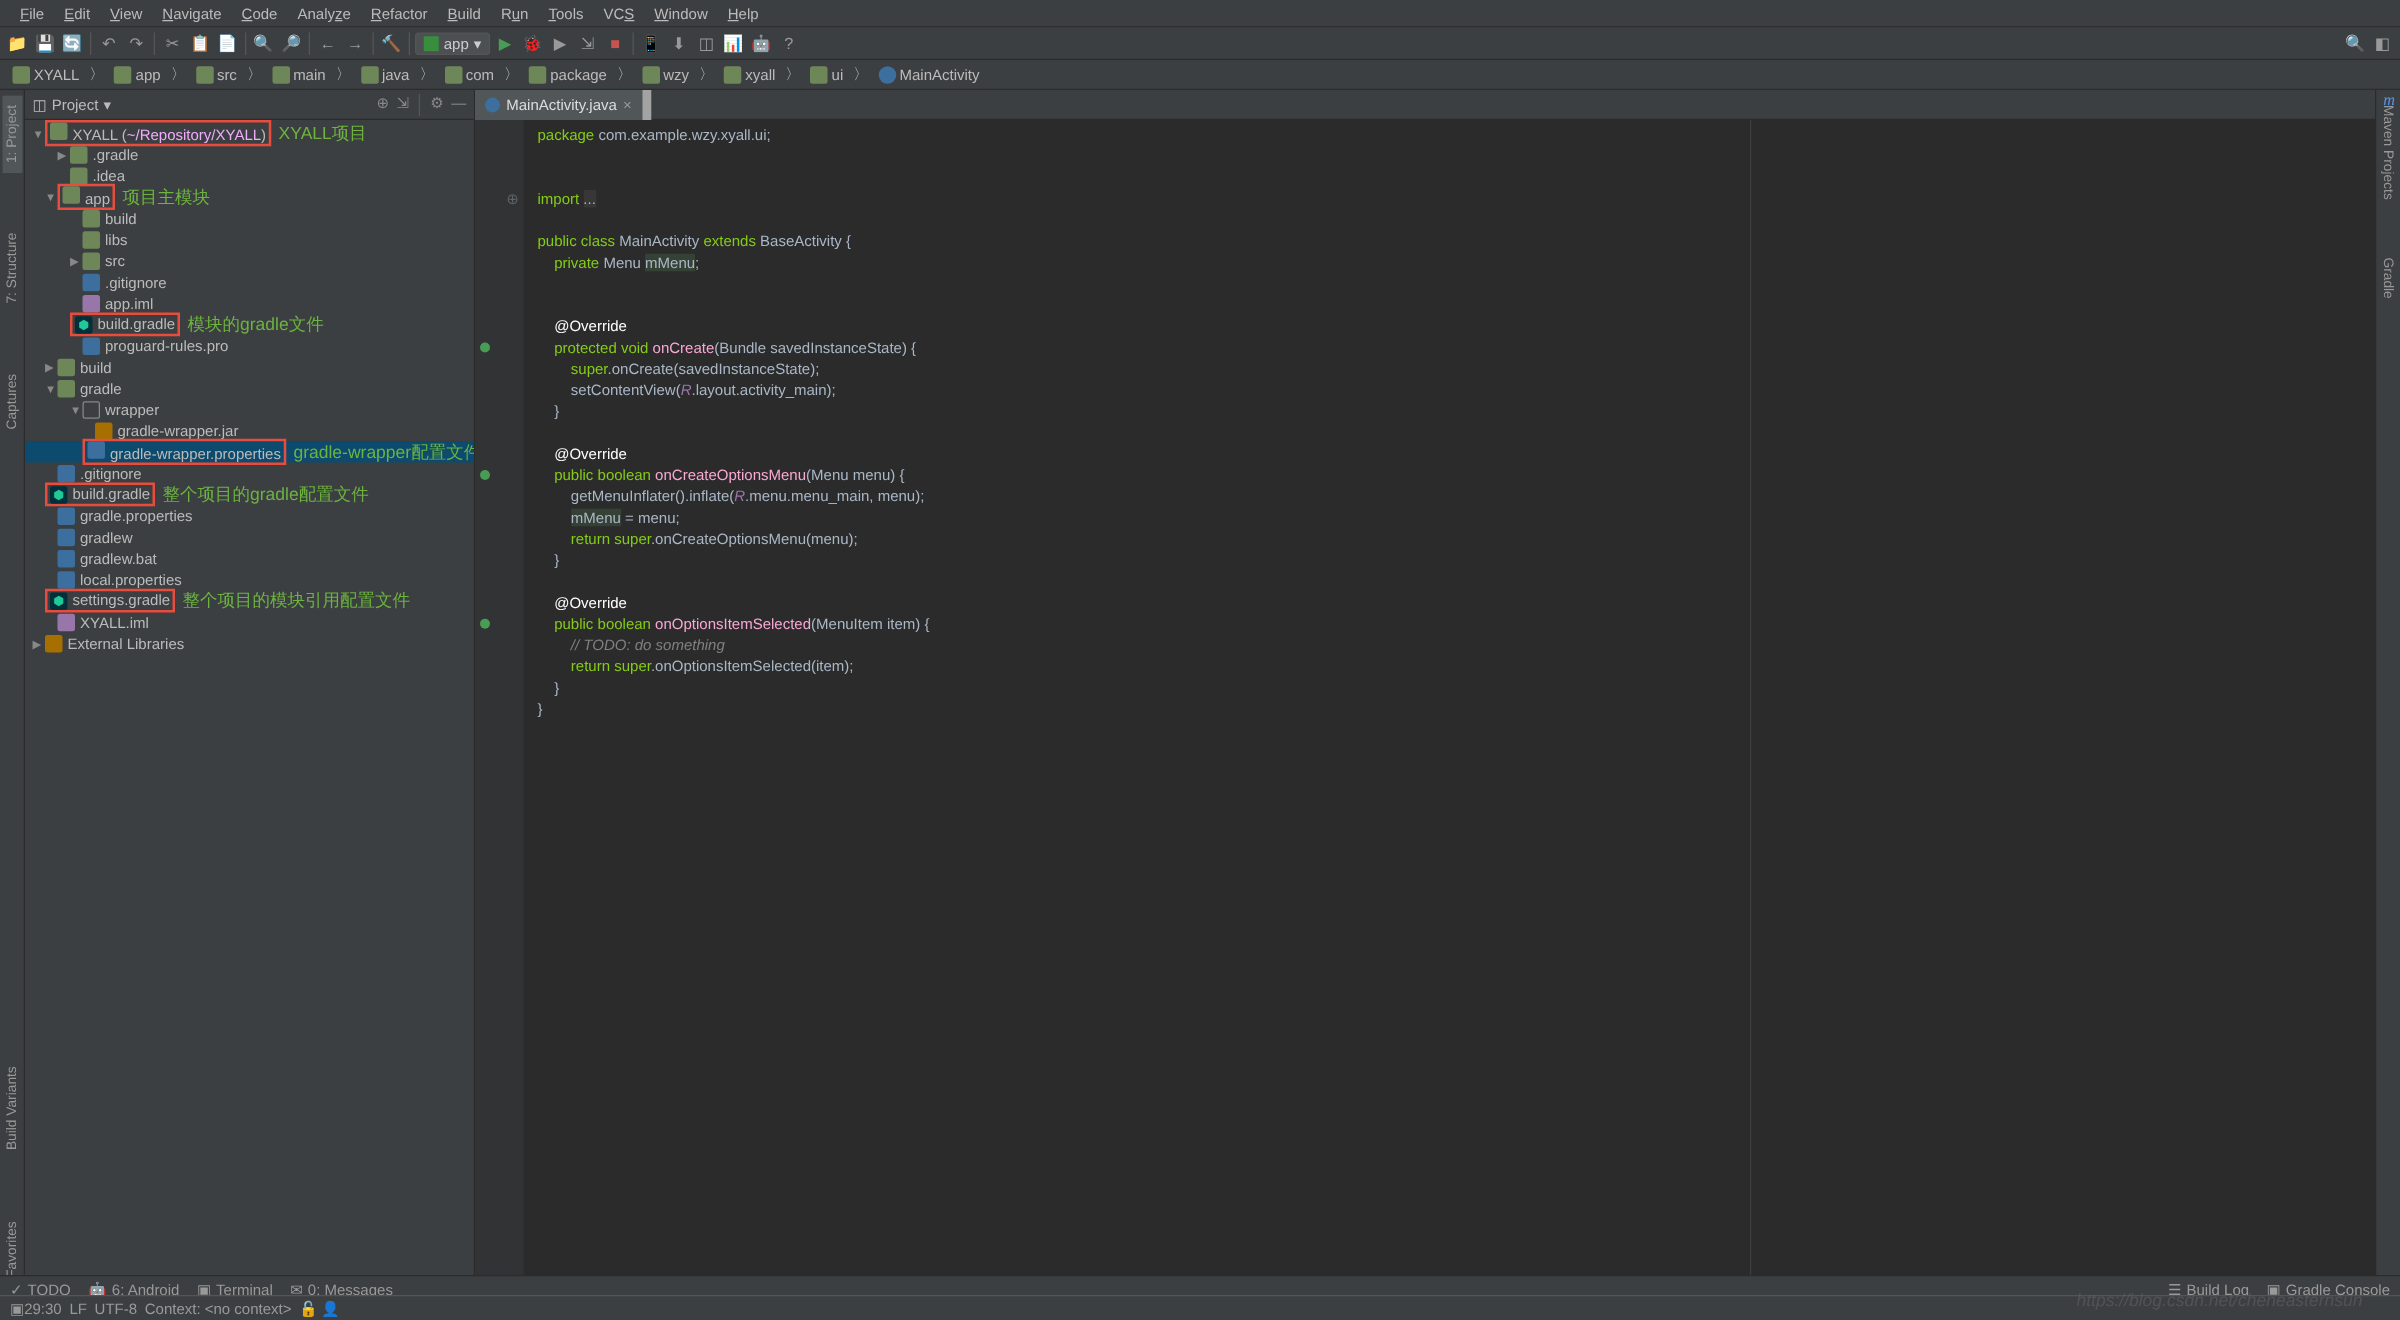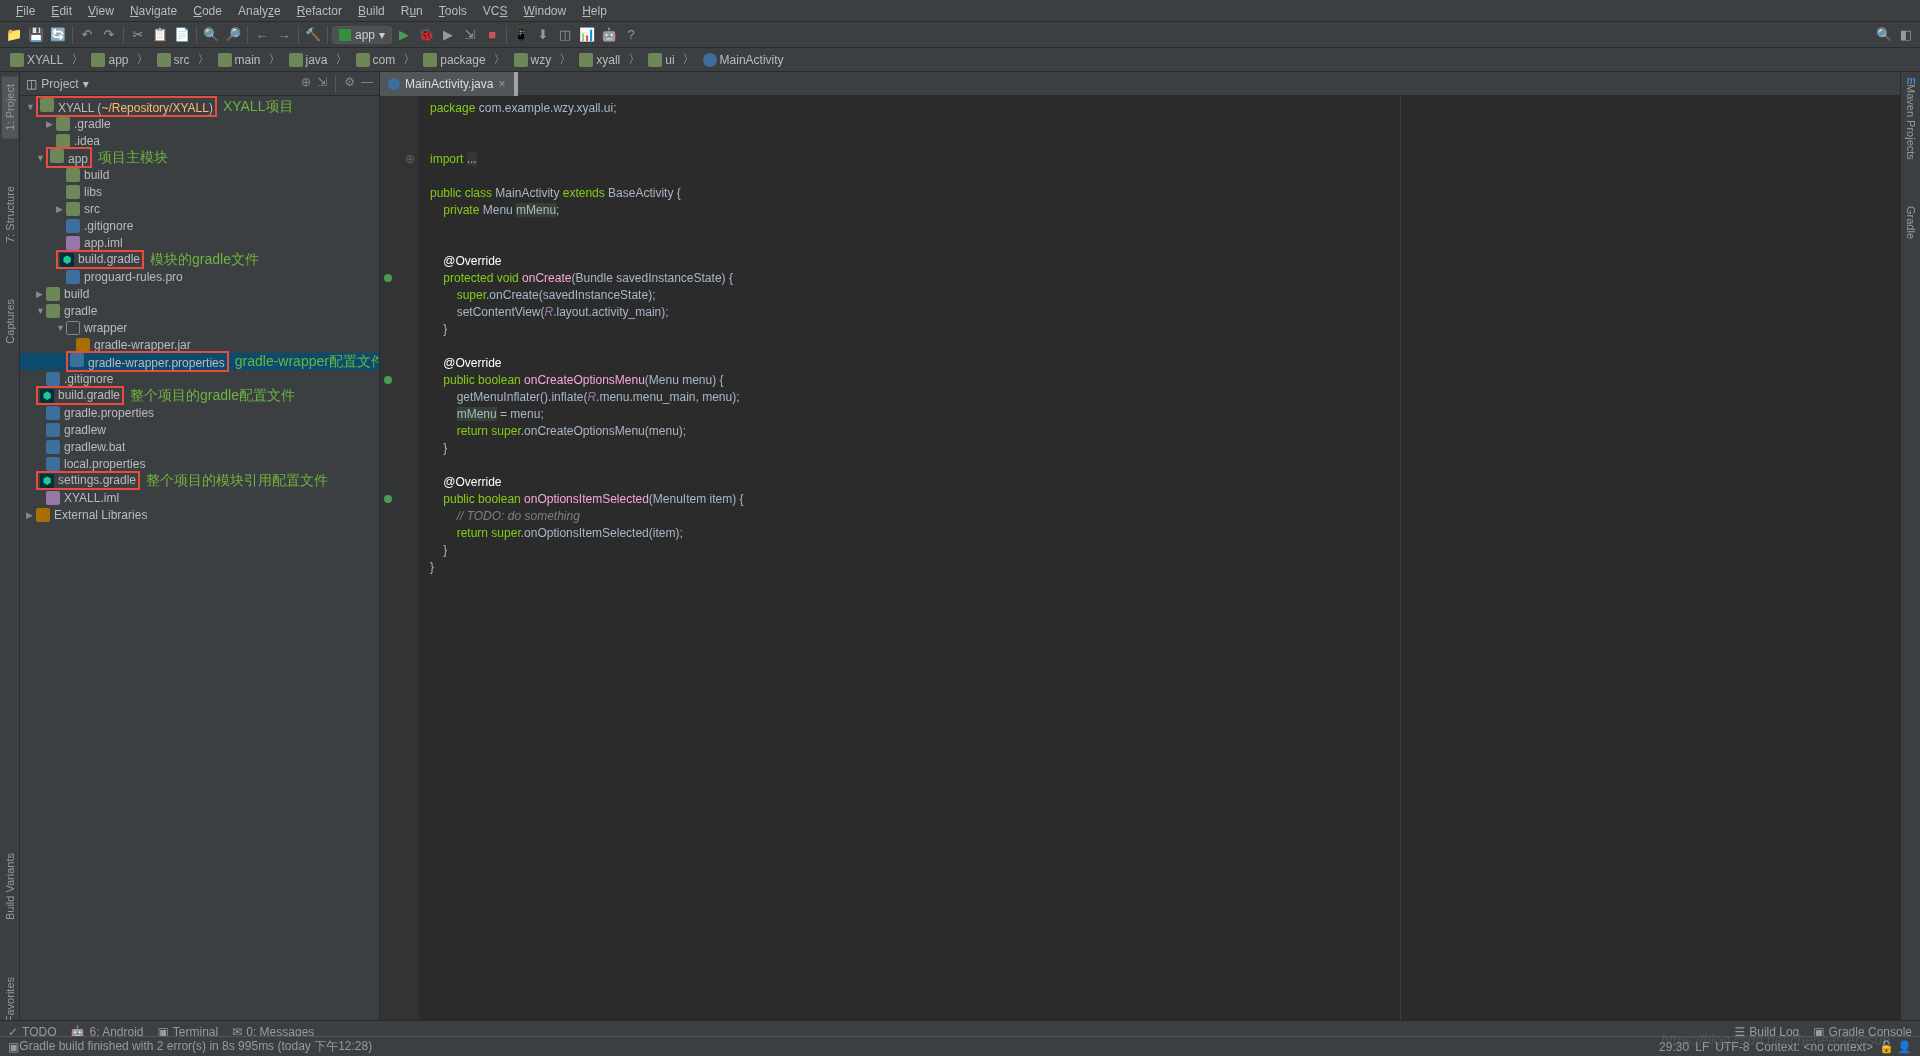--- a/index.html
+++ b/index.html
@@ -32,21 +32,21 @@
 .tree-row .ico{width:14px;height:14px;margin-right:4px;display:inline-flex;align-items:center;justify-content:center;font-size:10px;border-radius:2px}
 .ico.folder{background:#6e8759}
 .ico.folder-o{background:#3c3f41;border:1px solid #888}
 .ico.file{background:#3c6e9e}
 .ico.gradle{background:#02303a;color:#20c997}
 .ico.jar{background:#a66f00}
 .redbox{border:2px solid #e74c3c;padding:0 2px}
 .annot{color:#6cb33f;font-size:14px;font-weight:500;margin-left:6px}
 .editor-area{flex:1;display:flex;flex-direction:column;background:#2b2b2b}
 .editor-tabs{height:24px;background:#3c3f41;display:flex;align-items:center;border-bottom:1px solid #2b2b2b}
-.editor-tab{height:24px;display:flex;align-items:center;gap:5px;padding:0 8px;background:#515658;color:#ddd;border-right:4px solid #a3a3a3}
+.editor-tab{height:24px;display:flex;align-items:center;gap:5px;padding:0 8px;background:#515658;color:#ddd;border-right:7px solid #a3a3a3}
 .editor-tab .close{color:#999;cursor:pointer}
 .editor{flex:1;display:flex;font-family:"Consolas","Monaco",monospace;font-size:12px;line-height:17px;position:relative}
 .gutter{width:40px;background:#313335;border-right:1px solid #2b2b2b;padding-top:4px}
 .gutter-mark{height:17px;display:flex;justify-content:flex-end;padding-right:4px;color:#606366;position:relative}
 .gutter-mark .ov{width:8px;height:8px;background:#499c54;border-radius:50%;position:absolute;left:4px;top:4px}
 .code{flex:1;padding:4px 10px;color:#a9b7c6;white-space:pre}
 .kw{color:#84cc16}
 .cls{color:#a9b7c6}
 .ann{color:#ffffff}
 .com{color:#808080;font-style:italic}
@@ -194,21 +194,21 @@
 <span>⊕</span>
 <span>⇲</span>
 <span class="tb-sep"></span>
 <span>⚙</span>
 <span>—</span>
 </div>
 </div>
 <div class="tree">
 <div class="tree-row" style="padding-left:6px">
           <span class="arrow">▼</span>
-          <span class="redbox"><span class="ico folder"></span><span>XYALL</span> (<span style="color:#fdba74">~/Repository/XYALL</span>)</span>
+          <span class="redbox"><span class="ico folder"></span><span>XYALL</span> (<span style="color:#f0abfc">~/Repository/XYALL</span>)</span>
           <span class="annot">XYALL项目</span>
         </div>
 <div class="tree-row" style="padding-left:26px">
           <span class="arrow">▶</span>
           <span class="ico folder"></span>
           <span>.gradle</span>
         </div>
 <div class="tree-row" style="padding-left:36px">
           <span class="ico folder"></span>
           <span>.idea</span>
@@ -405,21 +405,20 @@
 <div class="sb-item">▣ <span>Terminal</span></div>
 <div class="sb-item">✉ <span>0: Messages</span></div>
 <div class="sb-right">
 <div class="sb-item">☰ <span>Build Log</span></div>
 <div class="sb-item">▣ <span>Gradle Console</span></div>
 </div>
 </div>
 
 <div class="statusbar">
 <span>▣</span>
-<span class="sb-msg">Gradle build finished with 2 error(s) in 8s 995ms (today 下午12:28)</span>
 <span>29:30</span>&nbsp;&nbsp;
 <span>LF</span>&nbsp;&nbsp;
 <span>UTF-8</span>&nbsp;&nbsp;
 <span>Context: &lt;no context&gt;</span>&nbsp;&nbsp;
 <span>🔓</span>&nbsp;
 <span>👤</span>
 </div>
 
 <div class="watermark">https://blog.csdn.net/cheneasternsun</div>
 

